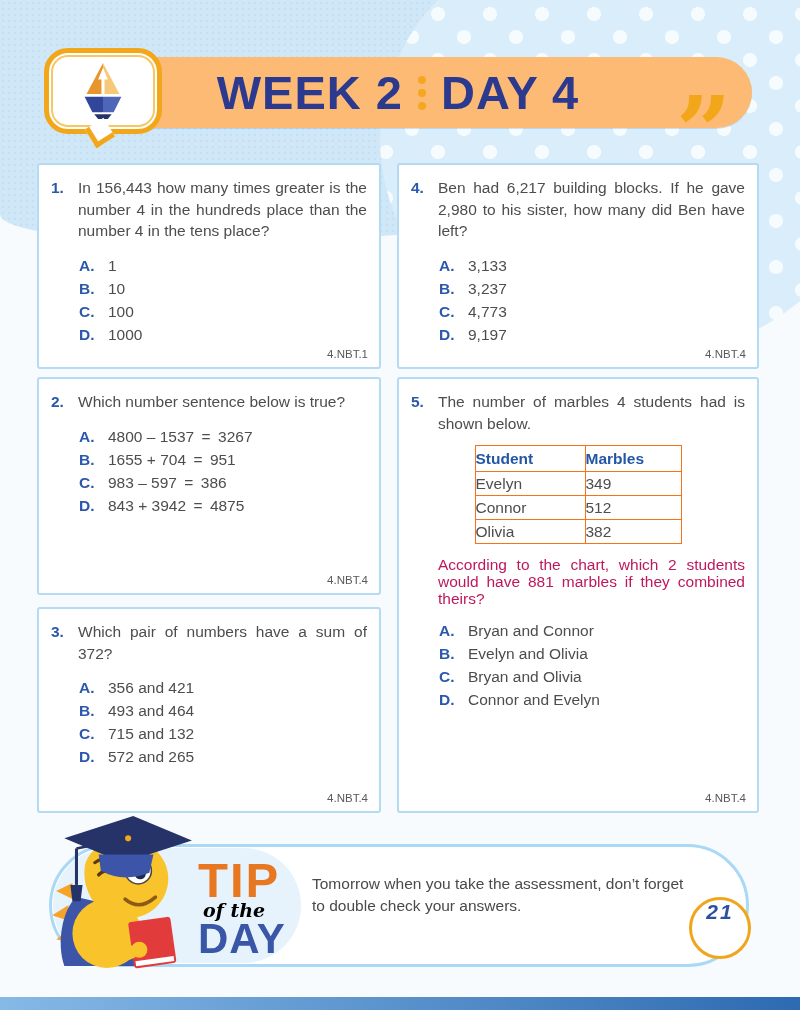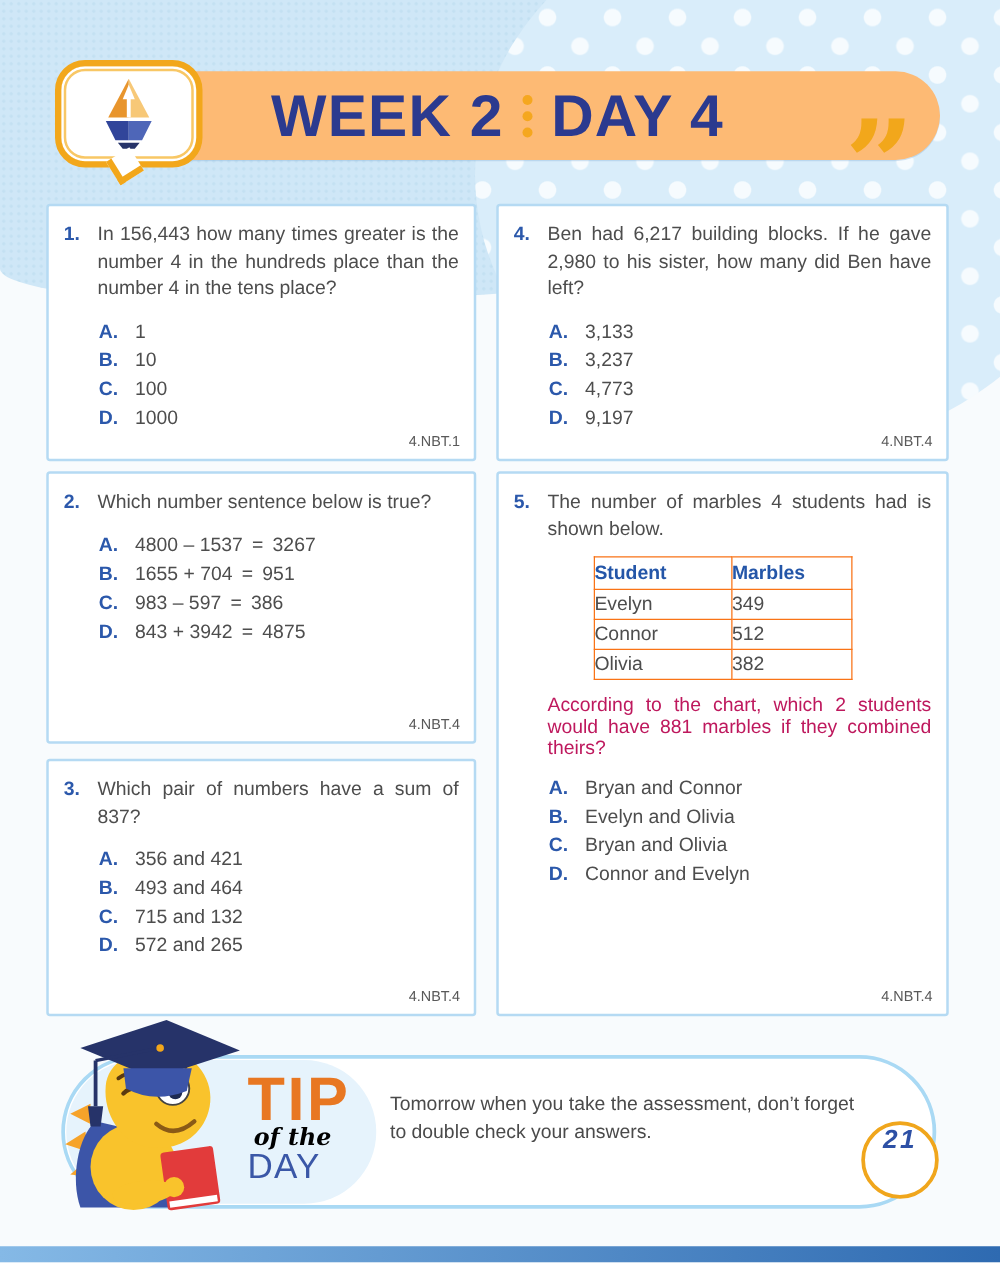--- a/index.html
+++ b/index.html
@@ -92,21 +92,21 @@
   }
   .tip-capsule {
     position:absolute; left:53px; top:848px; width:248px; height:115px; z-index:3;
     background:#e6f3fc; border-radius:58px;
   }
   .mascot { position:absolute; left:42px; top:810px; width:154px; height:160px; z-index:5; }
   .tip-logo { position:absolute; left:198px; top:860px; z-index:4; }
   .tip-word  { font-size:49px; font-weight:bold; color:#e87722; line-height:0.82; letter-spacing:2px; }
   .ofthe     { font-family:"DejaVu Serif", serif; font-style:italic; font-weight:bold;
                font-size:19px; color:#000000; line-height:1; margin:1px 0 0 5px; }
-  .day-word  { font-size:28px; font-weight:normal; color:#3a57a7; line-height:0.9; letter-spacing:1px; }
+  .day-word  { font-size:42px; font-weight:bold; color:#3a57a7; line-height:0.9; letter-spacing:1px; }
   .tip-text { position:absolute; left:312px; top:873px; width:382px; z-index:4;
               font-size:15.5px; line-height:22px; color:#4a4a4a; }
   .page-circle {
     position:absolute; left:689px; top:897px; width:62px; height:62px; z-index:6;
     background:#fff; border:3px solid #f0a61c; border-radius:50%;
     display:flex; justify-content:center;
   }
   .page-num { color:#2d50a5; font-weight:bold; font-style:italic; font-size:21px; letter-spacing:2px; }
 
   .bottom-bar { position:absolute; left:0; bottom:0; width:800px; height:13px; z-index:4;
@@ -191,21 +191,21 @@
         <span class="letter">D.</span>
         <span class="otext">843 + 3942  =  4875</span>
       </div>
   </div>
   <span class="std">4.NBT.4</span>
 </div>
 
 <div class="qcard q3">
   <div class="qrow">
     <span class="qnum">3.</span>
-    <span class="qtext">Which pair of numbers have a sum of 837?</span>
+    <span class="qtext">Which pair of numbers have a sum of 372?</span>
   </div>
   <div class="opts">
     <div class="opt">
         <span class="letter">A.</span>
         <span class="otext">356 and 421</span>
       </div>
     <div class="opt">
         <span class="letter">B.</span>
         <span class="otext">493 and 464</span>
       </div>

